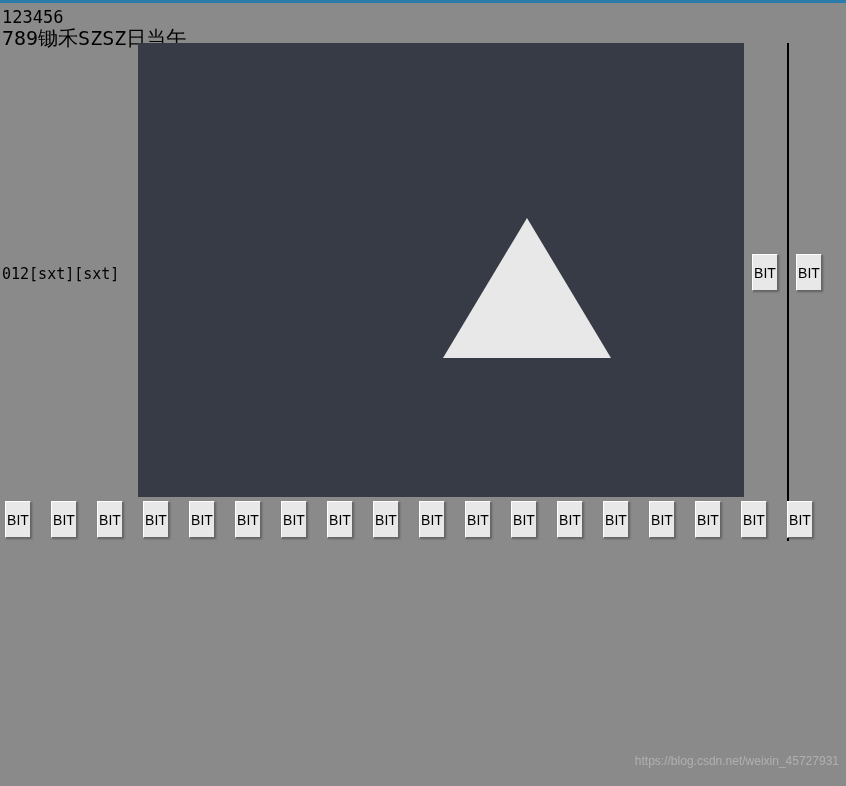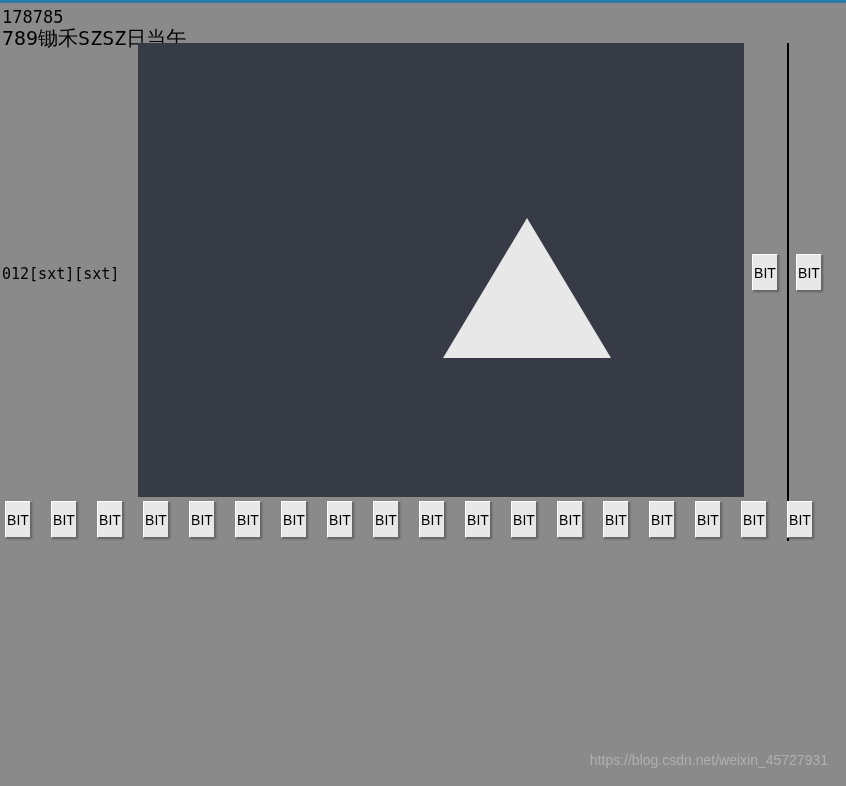--- a/index.html
+++ b/index.html
@@ -79,31 +79,31 @@
       font-size: 14px;
       font-family: Arial, sans-serif;
       display: flex;
       align-items: center;
       justify-content: center;
       cursor: pointer;
     }
     .watermark {
       position: absolute;
       bottom: 18px;
-      right: 18px;
+      right: 7px;
       color: #c0c0c0;
-      font-size: 14px;
+      font-size: 12px;
       font-family: Arial, sans-serif;
       opacity: 0.7;
     }
   </style>
 </head>
 <body>
 
-<div class="text-top-1">178785</div>
+<div class="text-top-1">123456</div>
 <div class="text-top-2">789锄禾SZSZ日当午</div>
 <div class="text-left">012[sxt][sxt]</div>
 
 <div class="dark-panel">
   <div class="triangle"></div>
 </div>
 
 <div class="v-line"></div>
 
 <div id="buttons-container">

